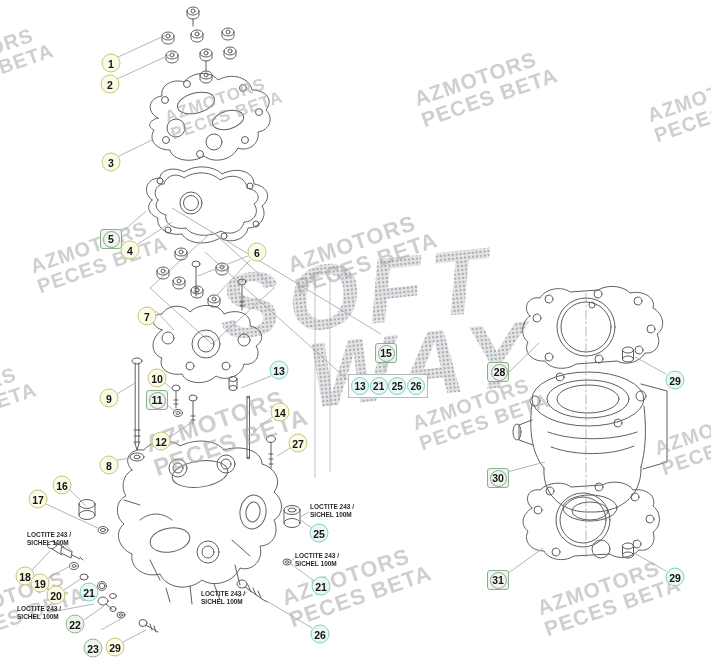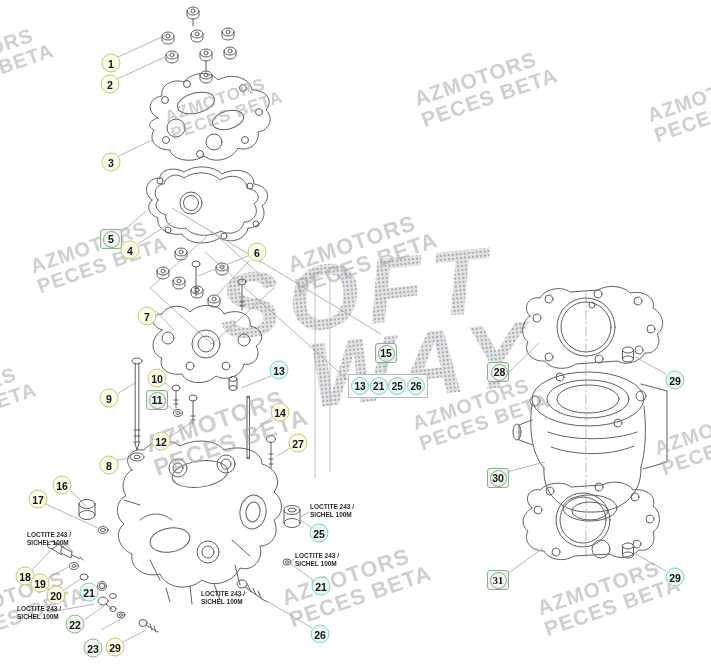--- a/index.html
+++ b/index.html
@@ -371,21 +371,21 @@
       <div class="callout cyan" style="left: 319px; top: 533px;">25</div>
       <div class="callout cyan" style="left: 321px; top: 586px;">21</div>
       <div class="callout cyan" style="left: 320px; top: 634px;">26</div>
       <div class="callout green-rect" style="left: 498px; top: 372px; justify-content: flex-end;">
         <div class="inner">28</div>
       </div>
       <div class="callout cyan" style="left: 675px; top: 380px;">29</div>
       <div class="callout green-rect" style="left: 498px; top: 478px;">
         <div class="inner">30</div>
       </div>
-      <div class="callout green-rect" style="left: 498px; top: 580px; font-family: Liberation Serif, serif;">
+      <div class="callout green-rect" style="left: 498px; top: 580px;">
         <div class="inner">31</div>
       </div>
       <div class="callout cyan" style="left: 675px; top: 577px;">29</div>
     </div>
   <div id="label-layer">
       <div class="loctite" style="left: 27px; top: 531px;">
         <div>LOCTITE 243 /</div>
         <div>SICHEL 100M</div>
       </div>
       <div class="loctite" style="left: 17px; top: 605px;">

